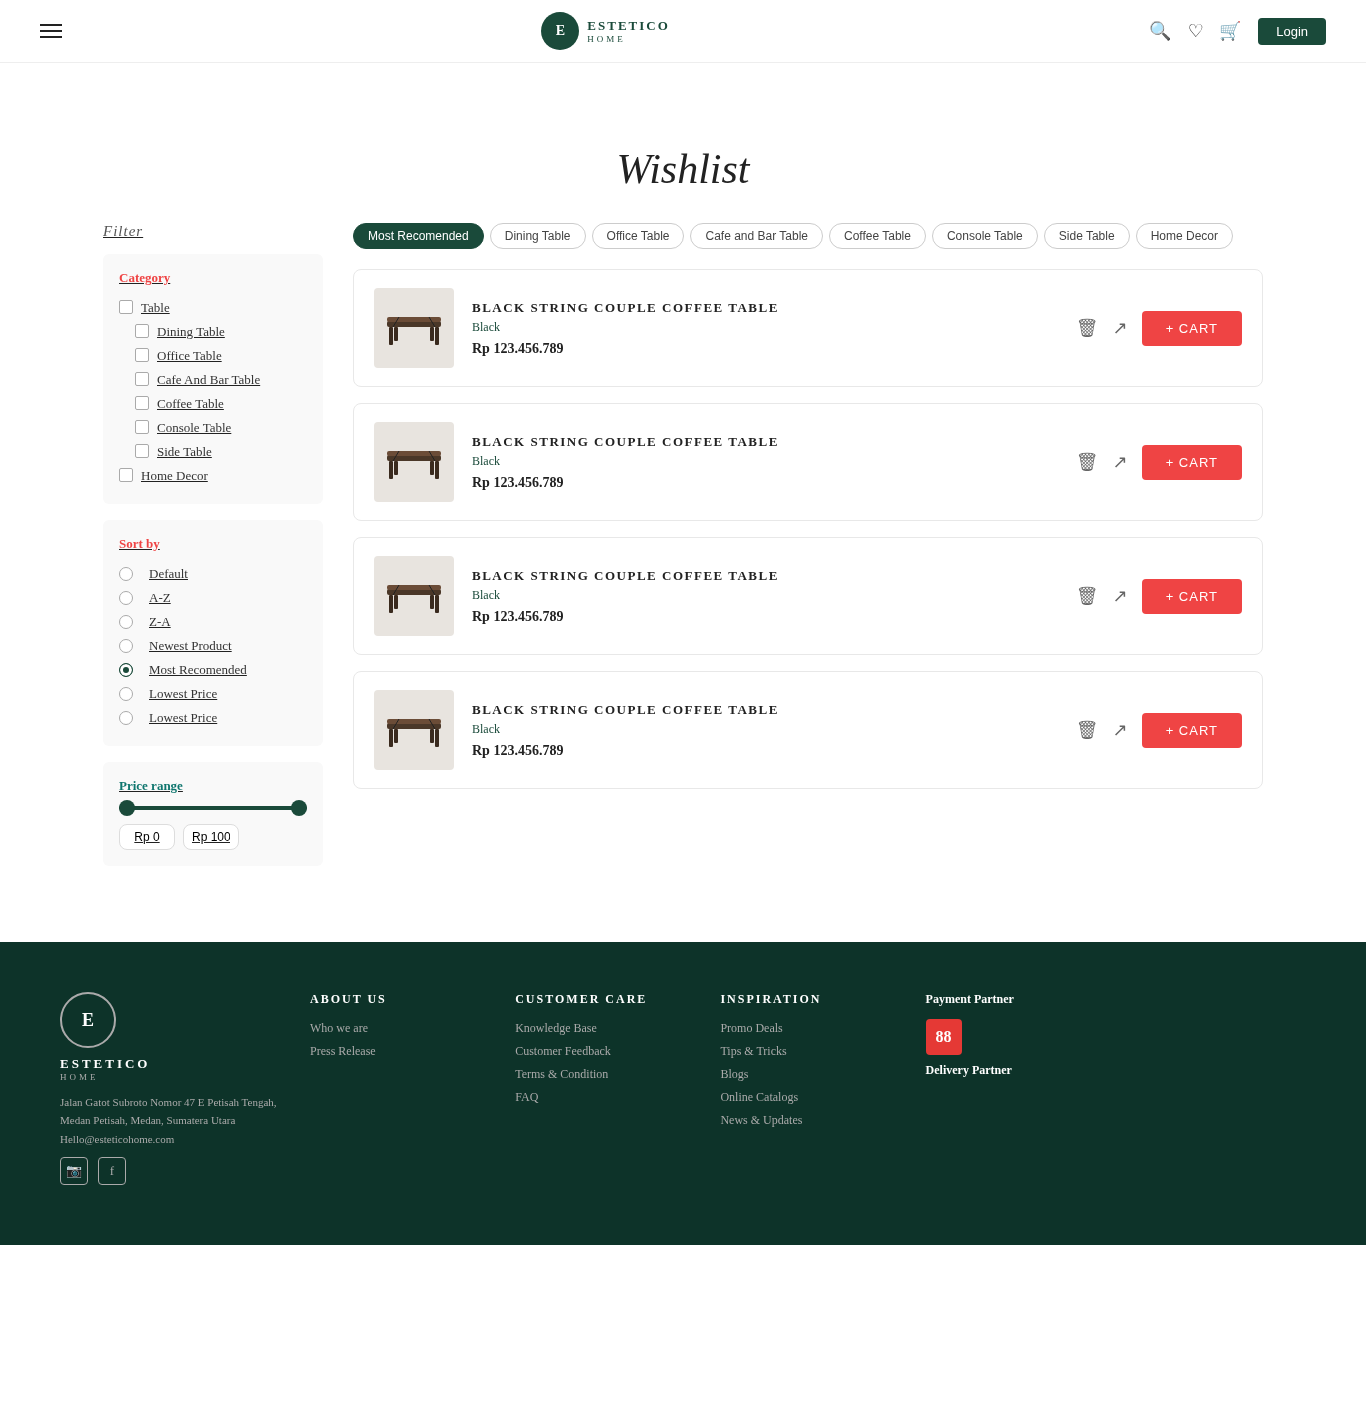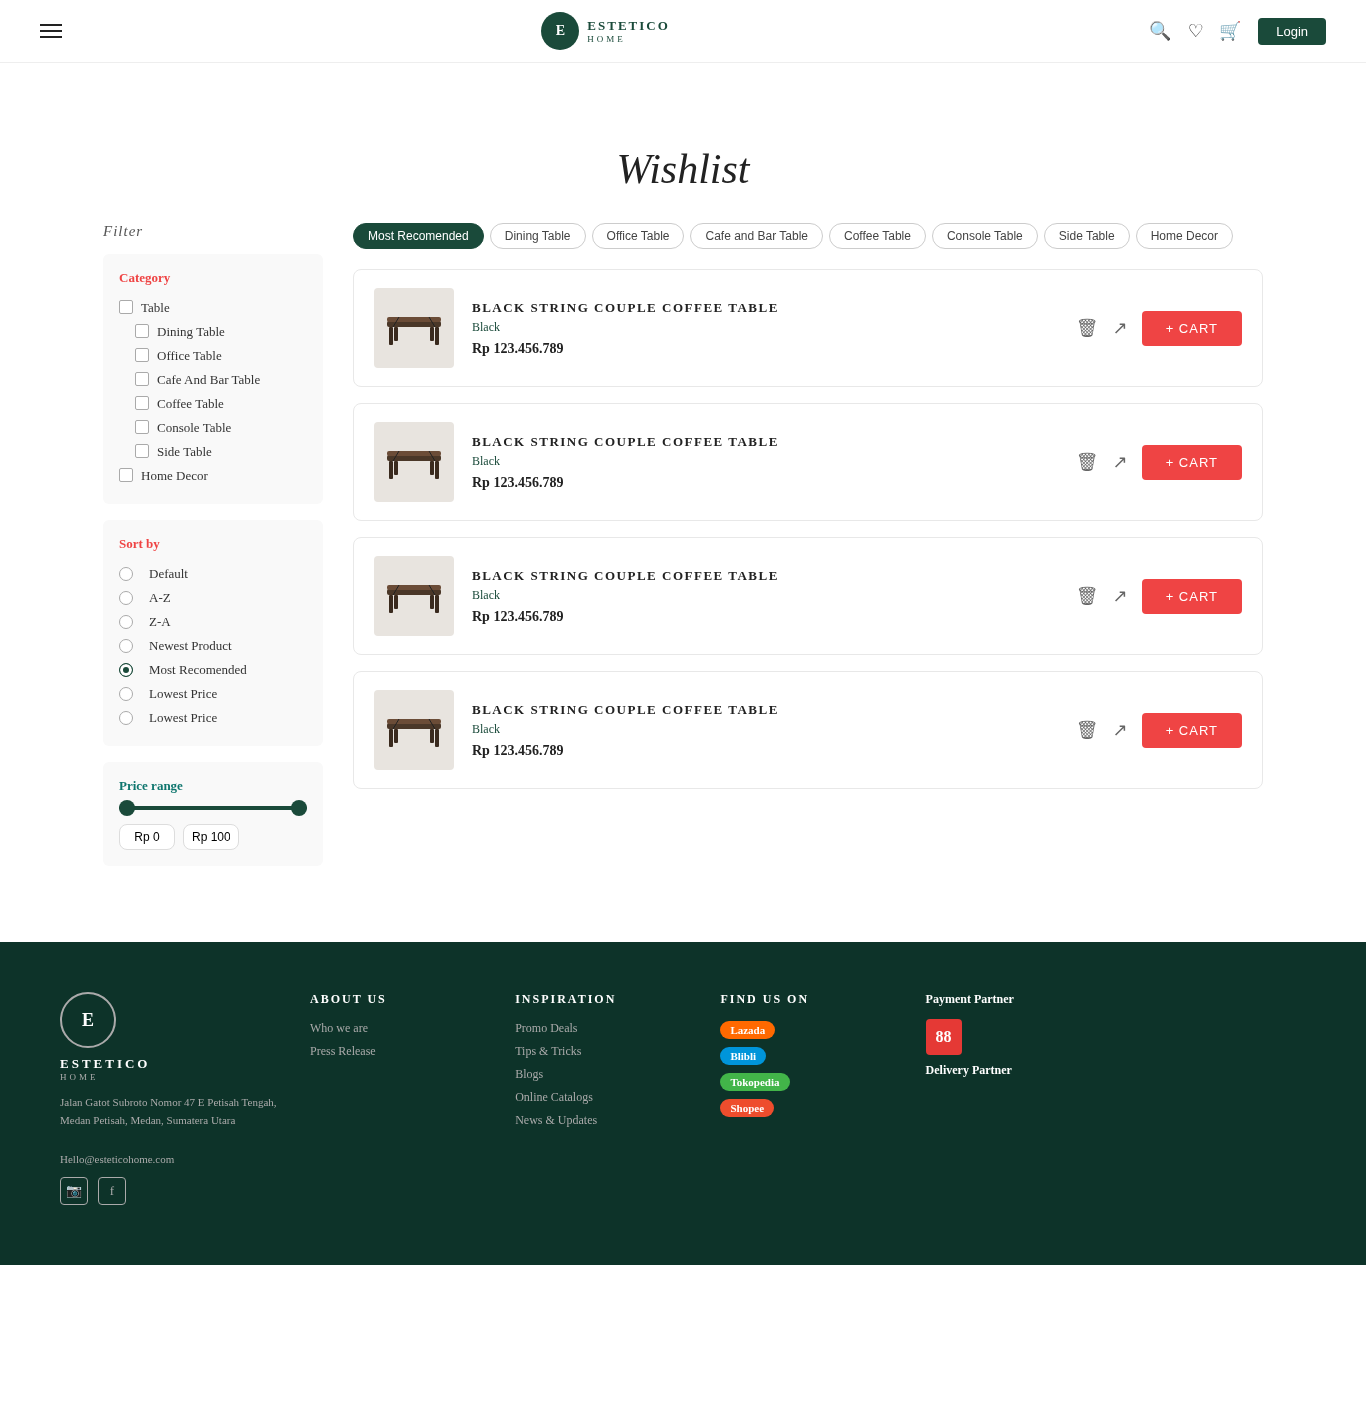--- a/index.html
+++ b/index.html
@@ -58,20 +58,21 @@
       max-width: 1200px;
       margin: 0 auto;
       padding: 0 20px 60px;
       gap: 30px;
     }
 
     
     .sidebar {
       width: 220px;
       flex-shrink: 0;
+      text-decoration: underline;
     }
     .filter-title {
       font-style: italic;
       font-size: 15px;
       letter-spacing: 1px;
       color: #555;
       margin-bottom: 14px;
     }
     .sidebar-section {
       background: #f9f9f9;
@@ -276,21 +277,21 @@
       font-size: 9px;
       letter-spacing: 3px;
       color: #aaa;
     }
     .footer-address {
       font-size: 11px;
       color: #aaa;
       margin-top: 12px;
       line-height: 1.6;
     }
-    .footer-email { font-size: 11px; color: #aaa; margin-top: 24px; }
+    .footer-email { font-size: 11px; color: #aaa; margin-top: 4px; }
     .footer-social { display: flex; gap: 10px; margin-top: 12px; }
     .social-icon {
       width: 28px; height: 28px;
       border: 1.5px solid #aaa;
       border-radius: 4px;
       display: flex; align-items: center; justify-content: center;
       color: #aaa; font-size: 13px; cursor: pointer;
     }
     .footer-col-title {
       font-size: 12px;
@@ -601,49 +602,41 @@
     </div>
 
     <div>
       <div class="footer-col-title">ABOUT US</div>
       <div id="about-links">
           <a class="footer-link" href="#">Who we are</a>
           <a class="footer-link" href="#">Press Release</a>
         </div>
     </div>
 
+    <div>
+      <div class="footer-col-title">CUSTOMER CARE</div>
+      <div id="customer-links">
+          <a class="footer-link" href="#">Knowledge Base</a>
+          <a class="footer-link" href="#">Customer Feedback</a>
+          <a class="footer-link" href="#">Terms &amp; Condition</a>
+          <a class="footer-link" href="#">FAQ</a>
+        </div>
+    </div>
 
     <div>
       <div class="footer-col-title">INSPIRATION</div>
       <div id="inspiration-links">
           <a class="footer-link" href="#">Promo Deals</a>
           <a class="footer-link" href="#">Tips &amp; Tricks</a>
           <a class="footer-link" href="#">Blogs</a>
           <a class="footer-link" href="#">Online Catalogs</a>
           <a class="footer-link" href="#">News &amp; Updates</a>
         </div>
     </div>
 
-    <div>
-      <div class="footer-col-title">FIND US ON</div>
-      <div id="marketplace-list">
-          <div class="marketplace-item">
-            <span class="marketplace-badge lazada-badge">Lazada</span>
-          </div>
-          <div class="marketplace-item">
-            <span class="marketplace-badge blibli-badge">Blibli</span>
-          </div>
-          <div class="marketplace-item">
-            <span class="marketplace-badge tokopedia-badge">Tokopedia</span>
-          </div>
-          <div class="marketplace-item">
-            <span class="marketplace-badge shopee-badge">Shopee</span>
-          </div>
-        </div>
-    </div>
 
     <div>
       <div class="footer-partner-title">Payment Partner</div>
       <div class="payment-logo">88</div>
       <div class="footer-partner-title">Delivery Partner</div>
     </div>
   </div>
 </footer>
 
 </body></html>

